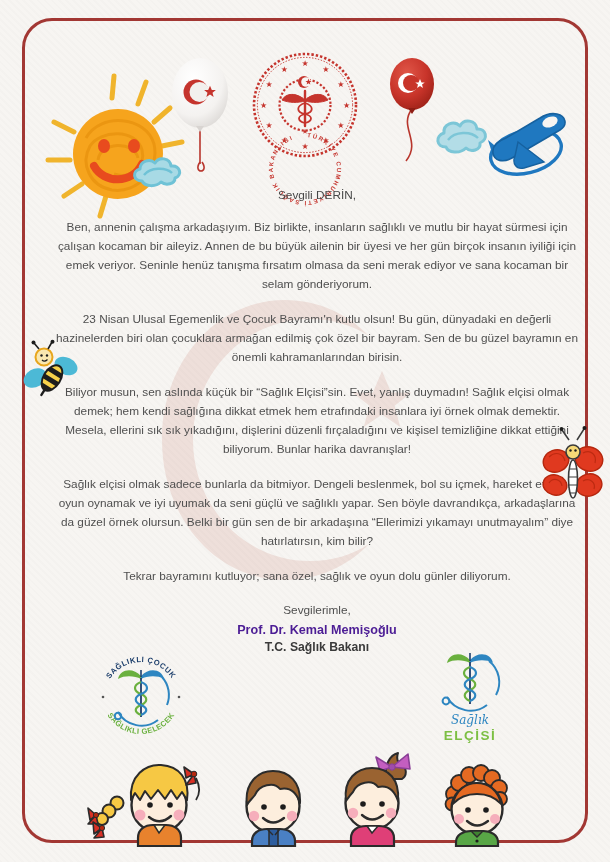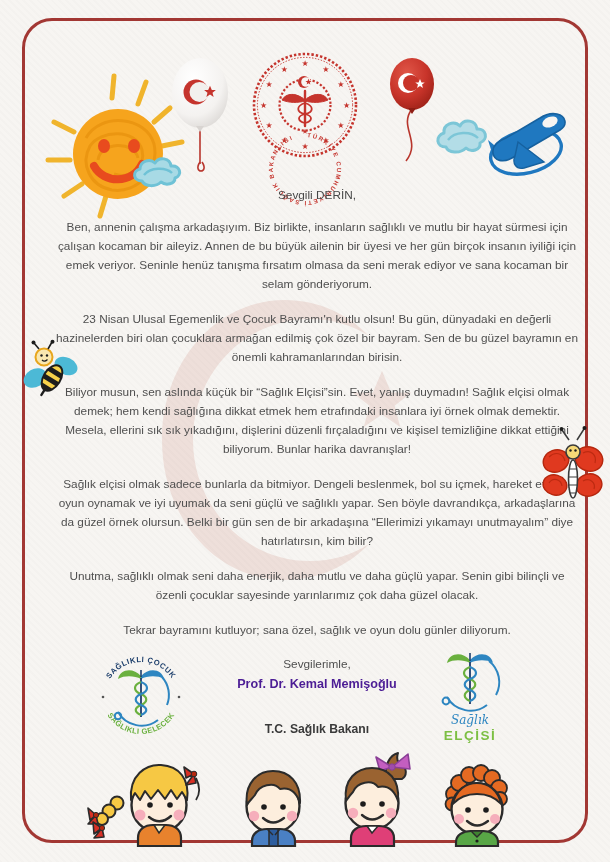--- a/index.html
+++ b/index.html
@@ -11,21 +11,21 @@
   .frame { position:absolute; left:22px; top:18px; width:566px; height:825px;
     border:3px solid #a23733; border-radius:30px; z-index:1; }
   .abs { position:absolute; }
   .watermark { left:150px; top:290px; width:280px; height:300px; z-index:0; }
   .letter { position:absolute; top:186px; left:56px; width:522px; text-align:center;
     color:#4f4f4f; font-size:11.8px; line-height:19px; z-index:2; }
   .greeting { margin-bottom:13px; color:#474747; }
   .letter p { margin-bottom:16px; }
   .closing { margin-top:14px; line-height:17.5px;text-align:center; }
   .sig-name { font-weight:bold; color:#4c1d95; font-size:12.6px; margin-top:2px; }
-  .sig-title { font-weight:bold; color:#3a3a3a; font-size:12.2px;margin-top:28px; }
+  .sig-title { font-weight:bold; color:#3a3a3a; font-size:12.2px; }
   svg { display:block; overflow:visible; }
   .deco { z-index:2; }
   .kids { z-index:3; }
   text { font-family:"Liberation Sans", sans-serif; }
   .sealtxt { font-size:6px; font-weight:bold; letter-spacing:1.6px; fill:#c5342d; }
   .sealstar { font-size:8px; fill:#c5342d; text-anchor:middle; dominant-baseline:central; }
   .arcblue { font-size:7.6px; font-weight:bold; letter-spacing:0.6px; fill:#1c3e6b; }
   .arcgreen { font-size:7.6px; font-weight:bold; letter-spacing:0.4px; fill:#6ab03e; }
   .script { font-family:"DejaVu Serif", serif; font-style:italic; font-size:12px; fill:#2e86c1; }
   .envoy { font-size:13.5px; font-weight:bold; letter-spacing:1.5px; fill:#7cbf43; }
@@ -154,21 +154,20 @@
     <ellipse cx="88" cy="16" rx="8" ry="5" fill="#f7f5f2" transform="rotate(-22 88 16)"></ellipse>
     <path d="M56 36 L82 56 L62 62 C54 64,50 57,53 50 Z" fill="#1f78c0" stroke="#16619f" stroke-width="1.4"></path>
   </svg>
 
   <div class="letter">
     <div class="greeting">Sevgili DERİN,</div>
     <p>Ben, annenin çalışma arkadaşıyım. Biz birlikte, insanların sağlıklı ve mutlu bir hayat sürmesi için çalışan kocaman bir aileyiz. Annen de bu büyük ailenin bir üyesi ve her gün birçok insanın iyiliği için emek veriyor. Seninle henüz tanışma fırsatım olmasa da seni merak ediyor ve sana kocaman bir selam gönderiyorum.</p>
     <p>23 Nisan Ulusal Egemenlik ve Çocuk Bayramı'n kutlu olsun! Bu gün, dünyadaki en değerli hazinelerden biri olan çocuklara armağan edilmiş çok özel bir bayram. Sen de bu güzel bayramın en önemli kahramanlarından birisin.</p>
     <p>Biliyor musun, sen aslında küçük bir “Sağlık Elçisi”sin. Evet, yanlış duymadın! Sağlık elçisi olmak demek; hem kendi sağlığına dikkat etmek hem etrafındaki insanlara iyi örnek olmak demektir. Mesela, ellerini sık sık yıkadığını, dişlerini düzenli fırçaladığını ve kişisel temizliğine dikkat ettiğini biliyorum. Bunlar harika davranışlar!</p>
     <p>Sağlık elçisi olmak sadece bunlarla da bitmiyor. Dengeli beslenmek, bol su içmek, hareket etmek, oyun oynamak ve iyi uyumak da seni güçlü ve sağlıklı yapar. Sen böyle davrandıkça, arkadaşlarına da güzel örnek olursun. Belki bir gün sen de bir arkadaşına “Ellerimizi yıkamayı unutmayalım” diye hatırlatırsın, kim bilir?</p>
-    <p>Unutma, sağlıklı olmak seni daha enerjik, daha mutlu ve daha güçlü yapar. Senin gibi bilinçli ve özenli çocuklar sayesinde yarınlarımız çok daha güzel olacak.</p>
     <p>Tekrar bayramını kutluyor; sana özel, sağlık ve oyun dolu günler diliyorum.</p>
     <div class="closing">
       <div>Sevgilerimle,</div>
       <div class="sig-name">Prof. Dr. Kemal Memişoğlu</div>
       <div class="sig-title">T.C. Sağlık Bakanı</div>
     </div>
   </div>
 
   <svg class="abs deco" style="left:22px;top:340px" width="58" height="62" viewBox="0 0 58 62">
     <ellipse cx="13" cy="38" rx="12" ry="9" fill="#4cb9d6" transform="rotate(-30 13 38)"></ellipse>

